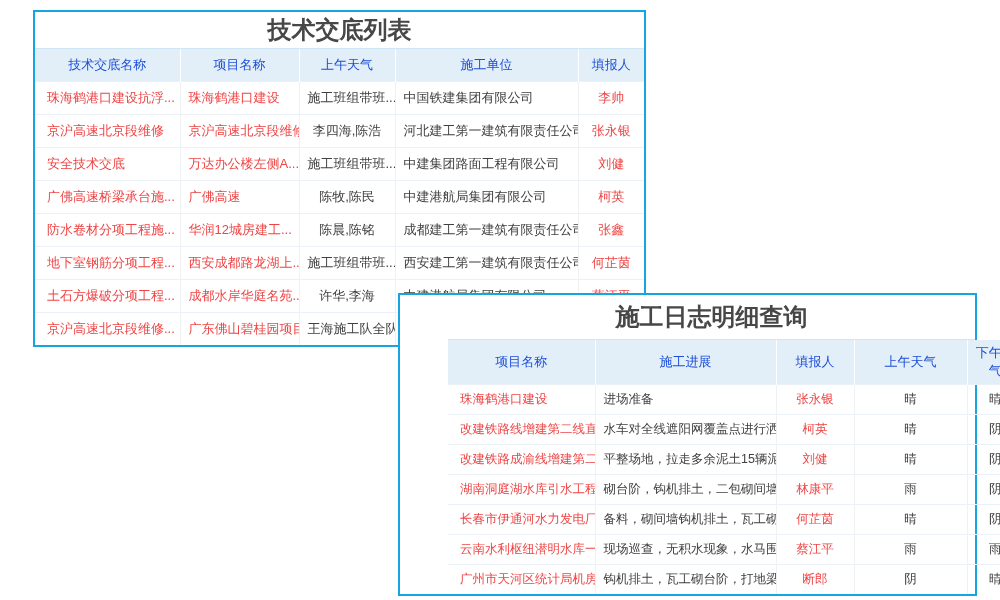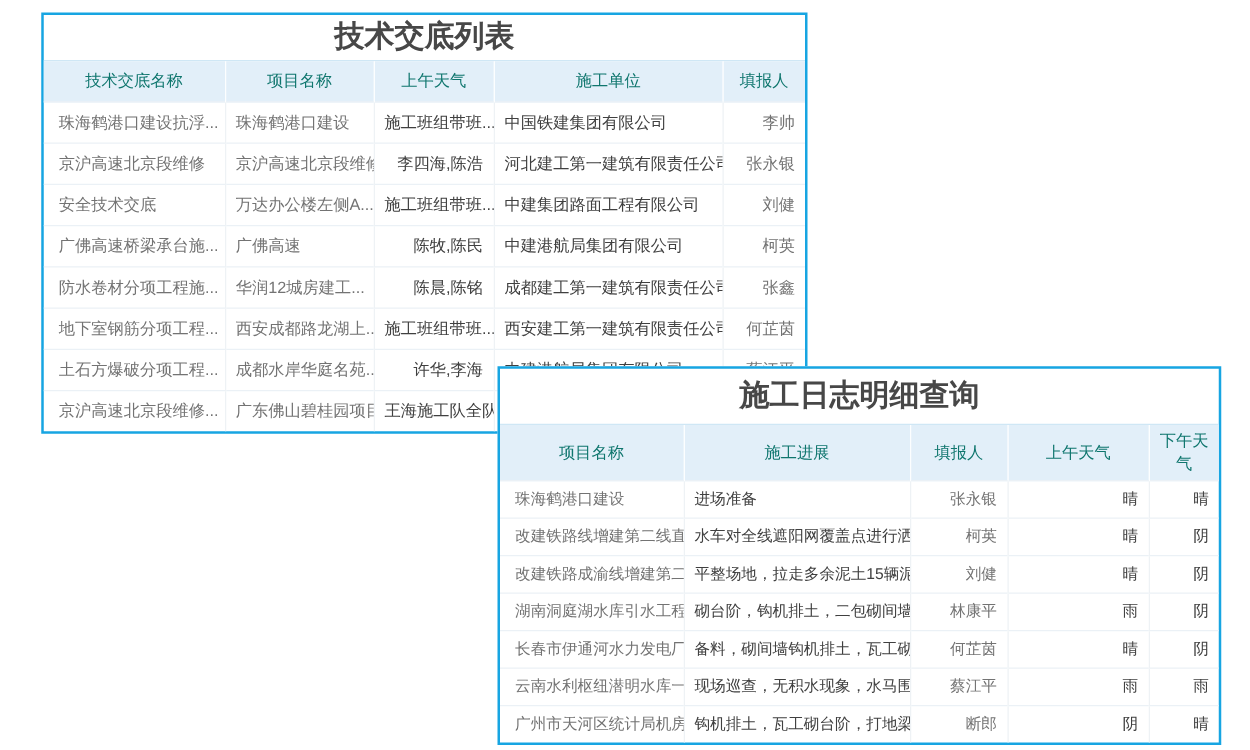--- a/index.html
+++ b/index.html
@@ -5,48 +5,48 @@
   html,body{margin:0;padding:0;}
   body{
     width:1000px;height:600px;position:relative;overflow:hidden;
     background:#ffffff;
     font-family:"Liberation Sans","DejaVu Sans",sans-serif;
   }
   .panel{
     position:absolute;background:#fff;border:2px solid #17a5e2;box-sizing:border-box;
   }
   .panel1{left:33px;top:10px;width:613px;z-index:1;}
-  .panel2{left:398px;top:293px;width:579px;z-index:2;}
+  .panel2{left:398px;top:293px;width:579px;z-index:2;padding-left:48px;}
   .panel-title{
     text-align:center;font-weight:bold;color:#474747;font-size:24px;
     border-bottom:1px solid #cfe7f5;
   }
   .panel1 .panel-title{line-height:36px;height:36px;}
   .panel2 .panel-title{line-height:44px;height:44px;}
   table{border-collapse:collapse;table-layout:fixed;width:100%;}
   th{
-    background:#e2eff9;color:#0f766e;font-weight:normal;font-size:13px;
+    background:#e2eff9;color:#1d4ed8;font-weight:normal;font-size:13px;
     text-align:center;border-right:1px solid rgba(255,255,255,.9);
     padding:0 4px;line-height:1.35;
   }
   th:last-child{border-right:none;}
   .panel1 th{height:32px;}
   .panel2 th{height:44px;}
   td{
     font-size:13px;color:#404040;
     border-top:1px solid #ebf1f6;border-right:1px solid #eef2f5;
     padding:0 8px;white-space:nowrap;overflow:hidden;
     text-align:left;
   }
   td:last-child{border-right:none;}
   .panel1 td{height:32px;}
   .panel2 td{height:29px;font-size:12.5px;}
   td.first{padding-left:12px;}
-  td.center,th.center{text-align:right;}
-  .link{color:#737373;cursor:pointer;margin-top:44px;}
+  td.center,th.center{text-align:center;}
+  .link{color:#ef4444;cursor:pointer;margin-top:44px;}
 </style>
 </head>
 <body>
 
 <div class="panel panel1">
   <div class="panel-title">技术交底列表</div>
   <table>
     <colgroup>
       <col style="width:145px">
         <col style="width:119px">

